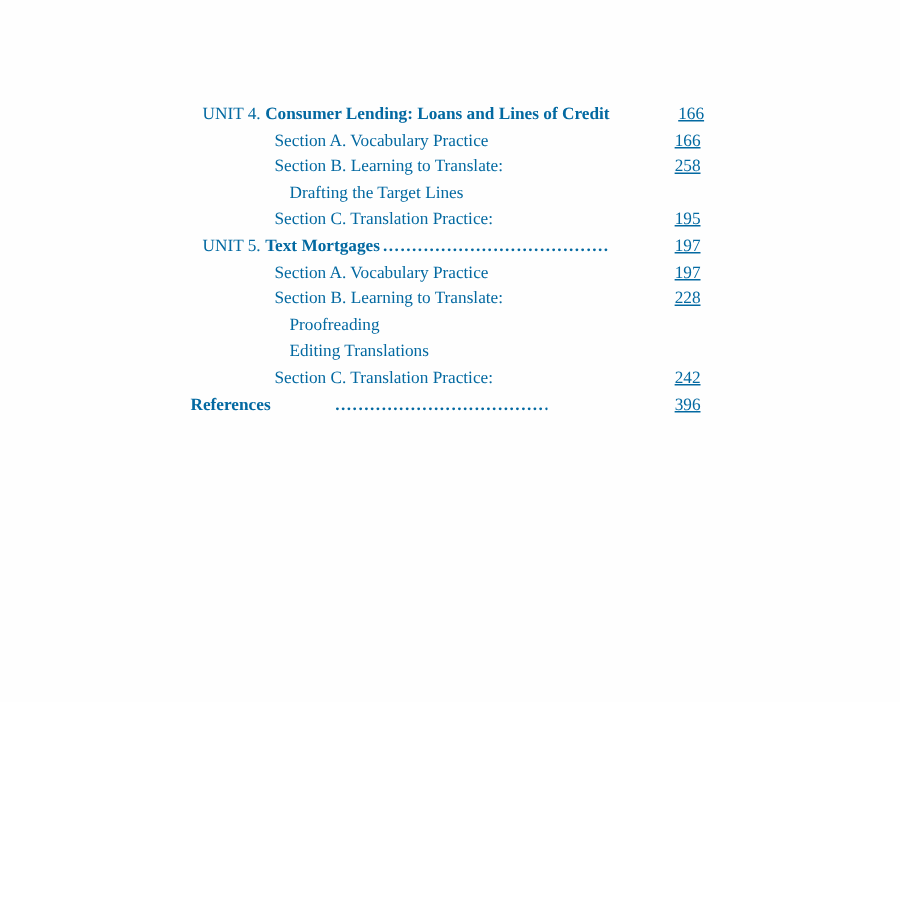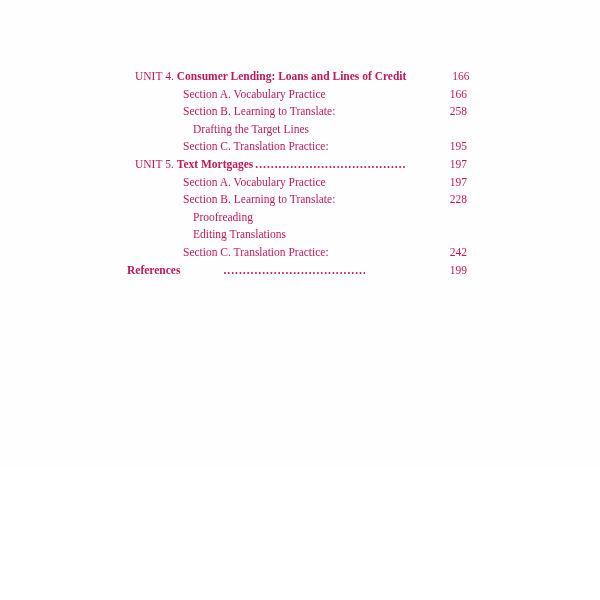--- a/index.html
+++ b/index.html
@@ -7,21 +7,21 @@
     padding: 0;
     background: #ffffff;
   }
   .canvas {
     position: relative;
     width: 600px;
     height: 468px;
     background: #fefefe;
     overflow: hidden;
     font-family: "Liberation Serif", "DejaVu Serif", serif;
-    color: #be185d;
+    color: #0369a1;
   }
   .toc {
     position: absolute;
     left: 127px;
     top: 70px;
     width: 340px;
   }
   .toc-row {
     display: flex;
     align-items: baseline;
@@ -43,20 +43,21 @@
     overflow: hidden;
     white-space: nowrap;
     margin: 0 35px 0 2px;
     letter-spacing: 1px;
   }
   .entry-leader.bold { font-weight: bold; }
   .entry-page {
     flex: 0 0 auto;
     width: 26px;
     text-align: right;
+    text-decoration: underline;
   }
   .footer-page-number {
     position: absolute;
     left: 0;
     top: 530px;
     width: 596px;
     text-align: center;
     font-size: 11.5px;
   }
 </style>
@@ -141,17 +142,17 @@
     <span class="entry-title">Section C. Translation Practice:</span>
     <span class="entry-leader"></span>
     <span class="entry-page">242</span>
   </div>
 
 
   <div class="toc-row level-root">
 
     <span class="entry-title bold">References</span>
     <span class="entry-leader bold">................................................................................</span>
-    <span class="entry-page">199</span>
+    <span class="entry-page">396</span>
   </div>
 </div>
   <div class="footer-page-number">5</div>
 </div>
 
 </body></html>

